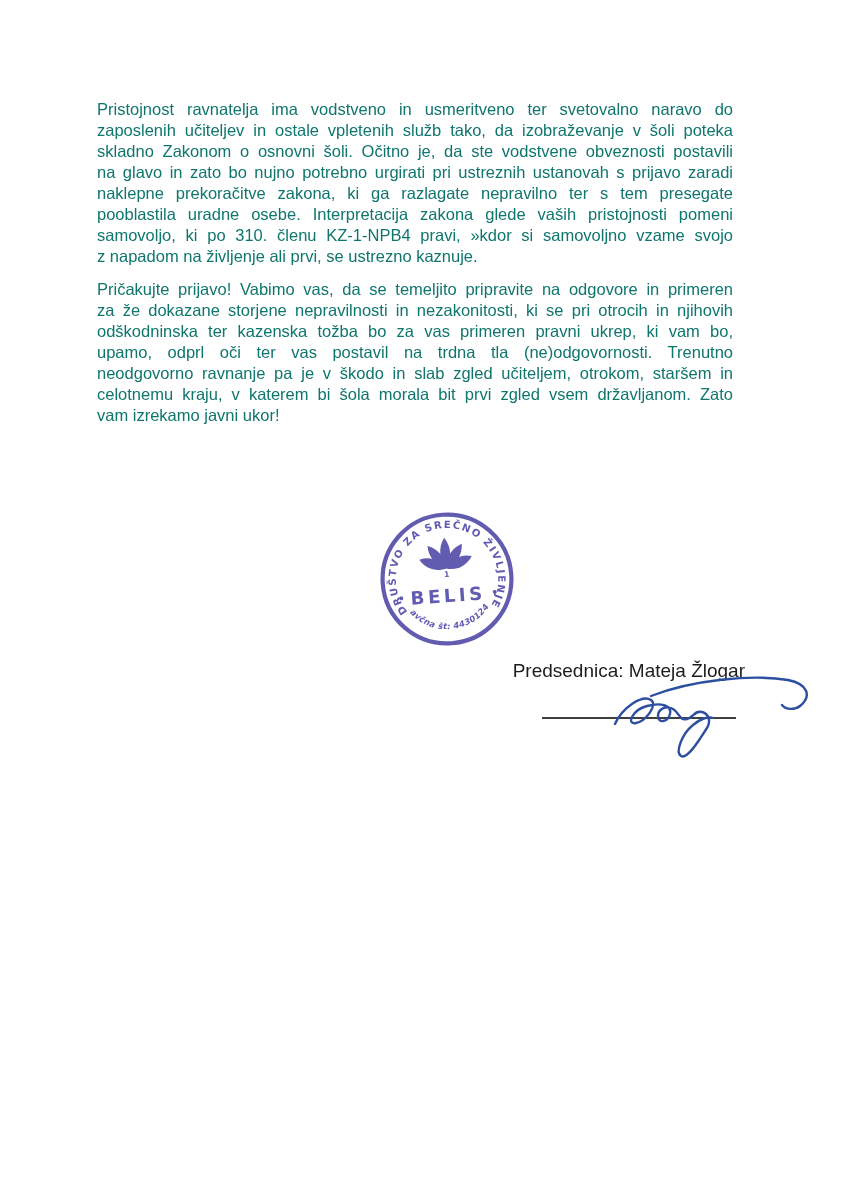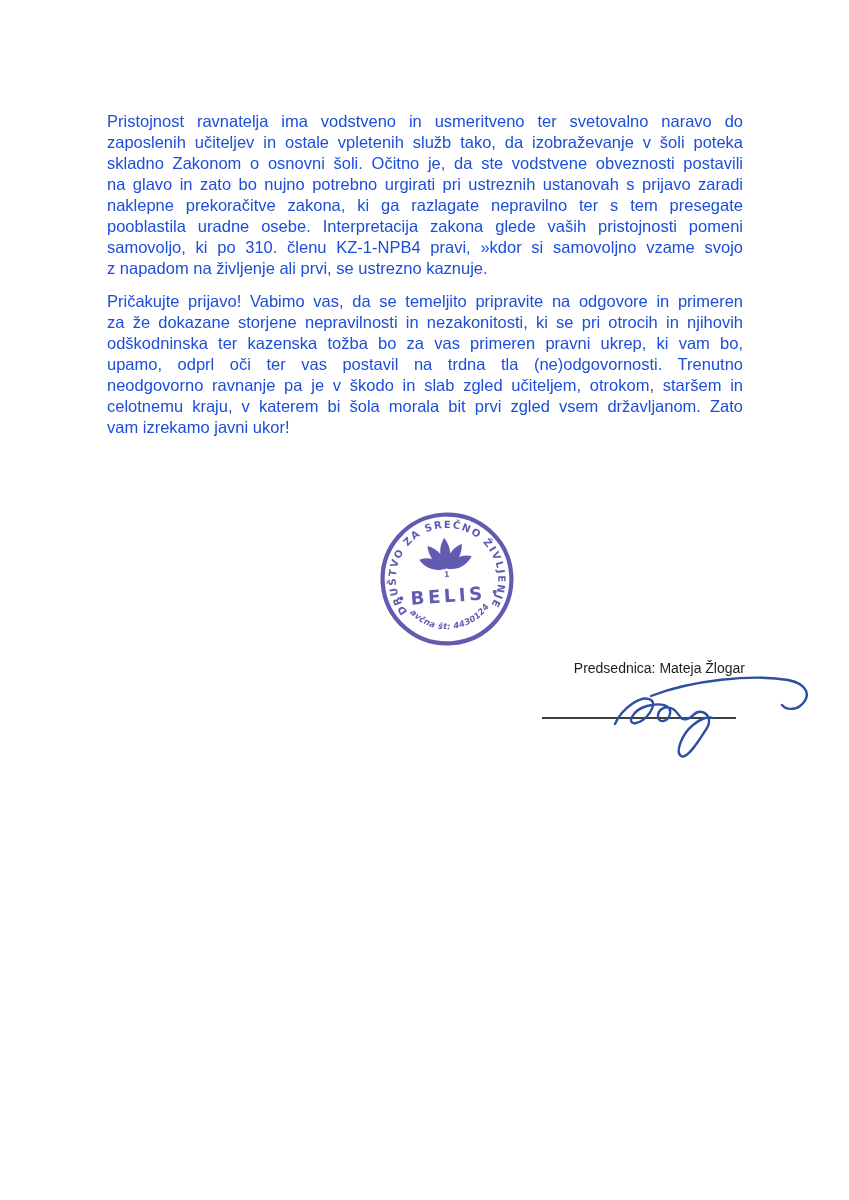--- a/index.html
+++ b/index.html
@@ -8,26 +8,25 @@
     width:849px; height:1200px;
     margin:0 auto;
     background:#ffffff;
     overflow:hidden;
     font-family:"Liberation Sans", sans-serif;
   }
 
   
   .body-text {
     position:absolute;
-    left:107px; top:99px;
+    left:97px; top:99px;
     width:636px;
-    color:#1d4ed8;
+    color:#0f766e;
     font-size:16.5px;
     line-height:21px;
-    margin-top:12px;
   }
   .para { margin:0 0 12px 0; padding:0; }
   .line { display:block; text-align:justify; text-align-last:justify; white-space:normal; }
   .line.last { text-align-last:left; }
 
   
   .stamp {
     position:absolute;
     left:377px; top:509px;
     width:140px; height:140px;
@@ -40,21 +39,21 @@
   .stamp .arc-bottom { font-size:12px;   font-weight:bold; letter-spacing:0.4px; font-style:italic; }
   .stamp .brand      { font-size:26px;   font-weight:800;  letter-spacing:5px; }
   .stamp .one        { font-size:11px;   font-weight:bold; }
   .stamp .dot        { font-size:16px;   font-weight:bold; }
 
   
   .sig-label {
     position:absolute;
     right:104px; top:660px;
     color:#1c1c1c;
-    font-size:14px;
+    font-size:19px;
     text-align:right;
     white-space:nowrap;
   }
   .sig-line {
     position:absolute;
     left:542px; top:717px;
     width:194px; height:0;
     border-top:2px solid #3f3f3f;
   }
   .sig-scribble {

